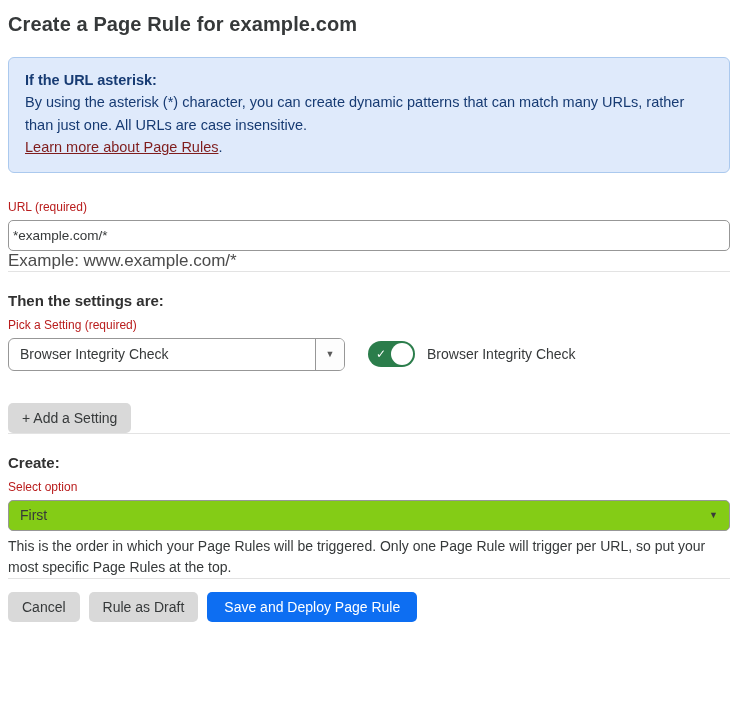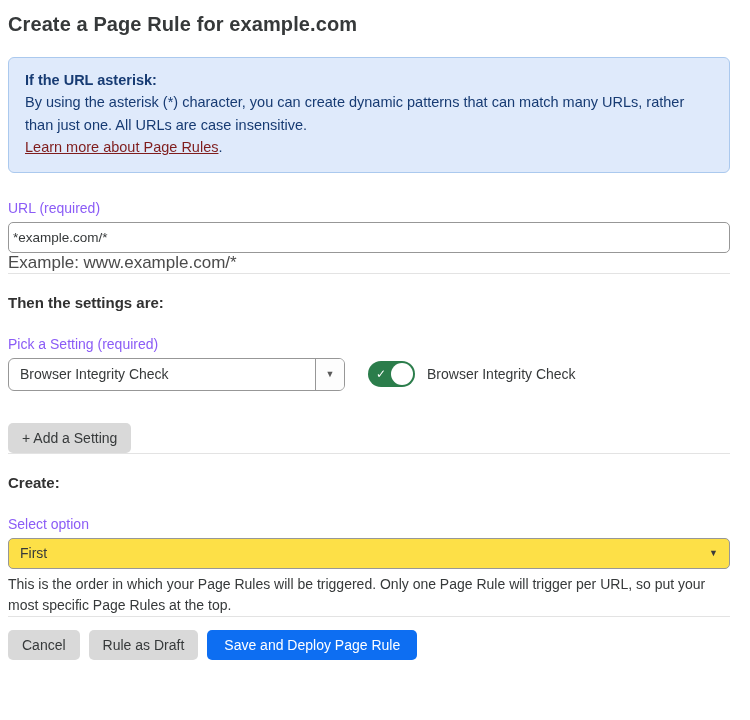--- a/index.html
+++ b/index.html
@@ -30,22 +30,22 @@
     margin-bottom: 27px;
   }
   .info-box .info-heading { font-weight: bold; }
   .info-box a.info-link {
     color: #7f1d1d;
     text-decoration: underline;
     cursor: pointer;
   }
 
   .field-label {
-    font-size: 14px;
-    color: #8b5cf6;
+    font-size: 12px;
+    color: #b91c1c;
     display: block;
     margin-bottom: 6px;
   }
 
   .text-input {
     width: 100%;
     height: 31px;
     border: 1px solid #979797;
     border-radius: 5px;
     padding: 0 4px;
@@ -69,21 +69,21 @@
   .divider-1 { margin-top: 23px; }
   .divider-2 { margin-top: 16px; }
   .divider-3 { margin-top: 13px; }
 
   .section-heading {
     font-size: 15px;
     font-weight: bold;
     color: #313131;
     margin-top: 20px;
   }
-  .sub-label { margin-top: 25px; }
+  .sub-label { margin-top: 9px; }
 
   .setting-row {
     display: flex;
     align-items: center;
     margin-top: 0px;
   }
 
   
   .dropdown {
     display: flex;
@@ -171,21 +171,21 @@
     padding: 8px 17px;
   }
   .add-setting-btn { margin-top: 32px; }
 
   
   .select-box {
     width: 100%;
     height: 31px;
     border: 1px solid #979797;
     border-radius: 5px;
-    background: #fde047;
+    background: #84cc16;
     display: flex;
     align-items: center;
     padding: 0 11px;
     font-size: 14px;
     color: #36393a;
     cursor: pointer;
   }
   .select-box .select-value { flex: 1; }
   .select-box .select-arrow { font-size: 9px; color: #3a3a3a; }
 

